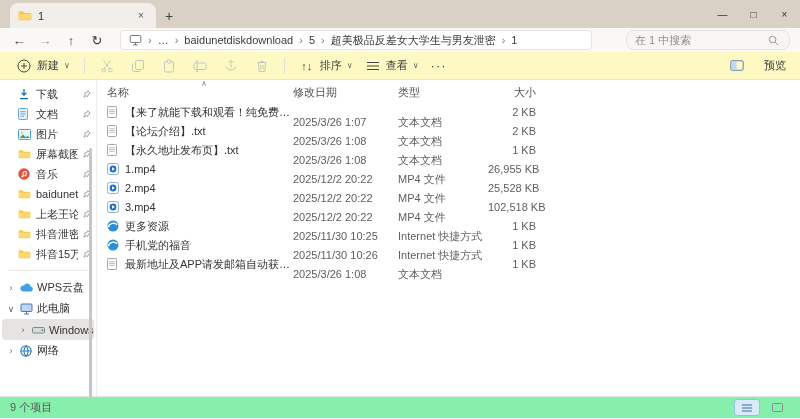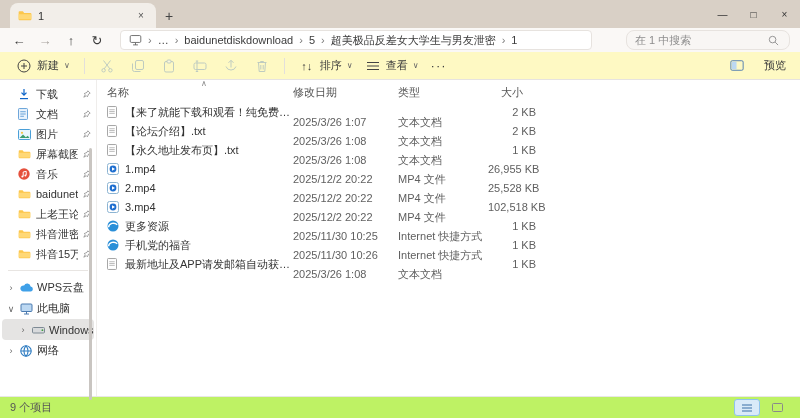--- a/index.html
+++ b/index.html
@@ -59,31 +59,31 @@
   .titem.indent { padding-left:16px; }
   .titem.selected { background:#e5e4e3; border-radius:4px; margin:0 2px 0 2px; }
   .sscroll { position:absolute; right:4px; top:68px; width:3px; height:252px; background:#c9c5c1; border-radius:2px; }
 
   
   .main { flex:1; border-left:1px solid #efedeb; padding-top:2px; position:relative; }
   .colheaders { display:grid; grid-template-columns:188px 105px 90px 48px; padding-left:8px; height:20px;
                 align-items:center; color:#555; position:relative; }
   .colheaders .h-name { padding-left:2px; }
   .sort-caret { position:absolute; left:104px; top:-3px; font-size:8px; color:#888; }
-  .h-size { text-align:center; }
+  .h-size { text-align:right; }
   .frow { display:grid; grid-template-columns:188px 105px 90px 48px; padding-left:8px; height:19px; align-items:center; }
   .c-name { display:flex; align-items:center; gap:6px; padding-left:2px; white-space:nowrap; overflow:hidden; }
   .c-name .fname { overflow:hidden; text-overflow:ellipsis; color:#333; }
   .ficon { flex:0 0 12px; display:flex; align-items:center; }
   .c-date, .c-type { color:#5f5f5f; white-space:nowrap; overflow:hidden;margin-top:20px; }
   .c-size { text-align:right; color:#5f5f5f; white-space:nowrap; }
 
   
   .statusbar { height:22px; border-top:1px solid #e9e7e5; display:flex; align-items:center; padding:0 10px;
-               background:#bef264; color:#555; }
+               background:#86efac; color:#555; }
   .view-toggles { margin-left:auto; display:flex; gap:4px; align-items:center; }
   .vt { width:26px; height:17px; border:1px solid transparent; border-radius:3px; display:flex;
         align-items:center; justify-content:center; }
   .vt.active { background:#d9eaf8; border-color:#8fc3ec; }
 </style>
 </head>
 <body>
 
 <div class="window">
 

